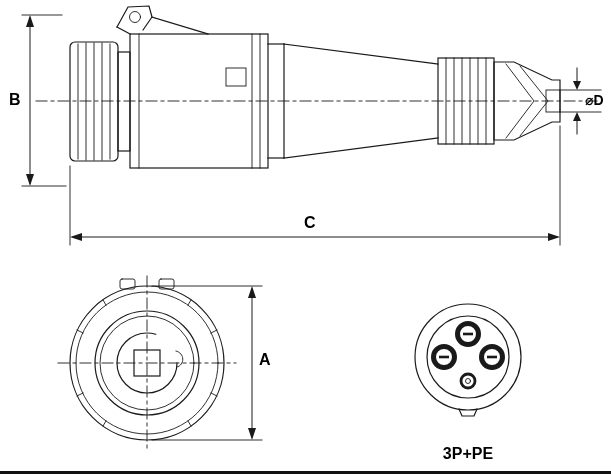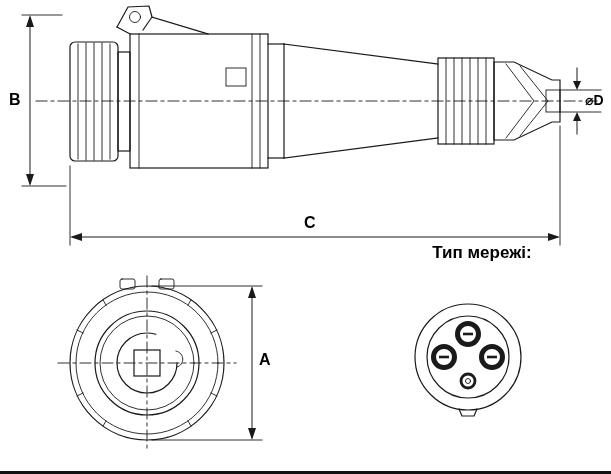--- a/index.html
+++ b/index.html
@@ -170,15 +170,15 @@
       </g>
     </g>
 
     <rect class="border" x="0" y="471" width="611" height="3"></rect>
   </svg>
 
   <span class="lbl dimlbl" style="left:9px;top:92px;">B</span>
   <span class="lbl dimlbl" style="left:304px;top:215px;">C</span>
   <span class="lbl dimlbl" style="left:585px;top:93px;font-size:14px;">⌀D</span>
   <span class="lbl dimlbl" style="left:259px;top:352px;">A</span>
-  <span class="lbl titlelbl center" style="left:402px;top:244px;width:160px;">Тип мережі:</span>
+  <span class="lbl typelbl center" style="left:428px;top:446px;width:80px;">3P+PE</span>
 
 </div>
 
 </body></html>

